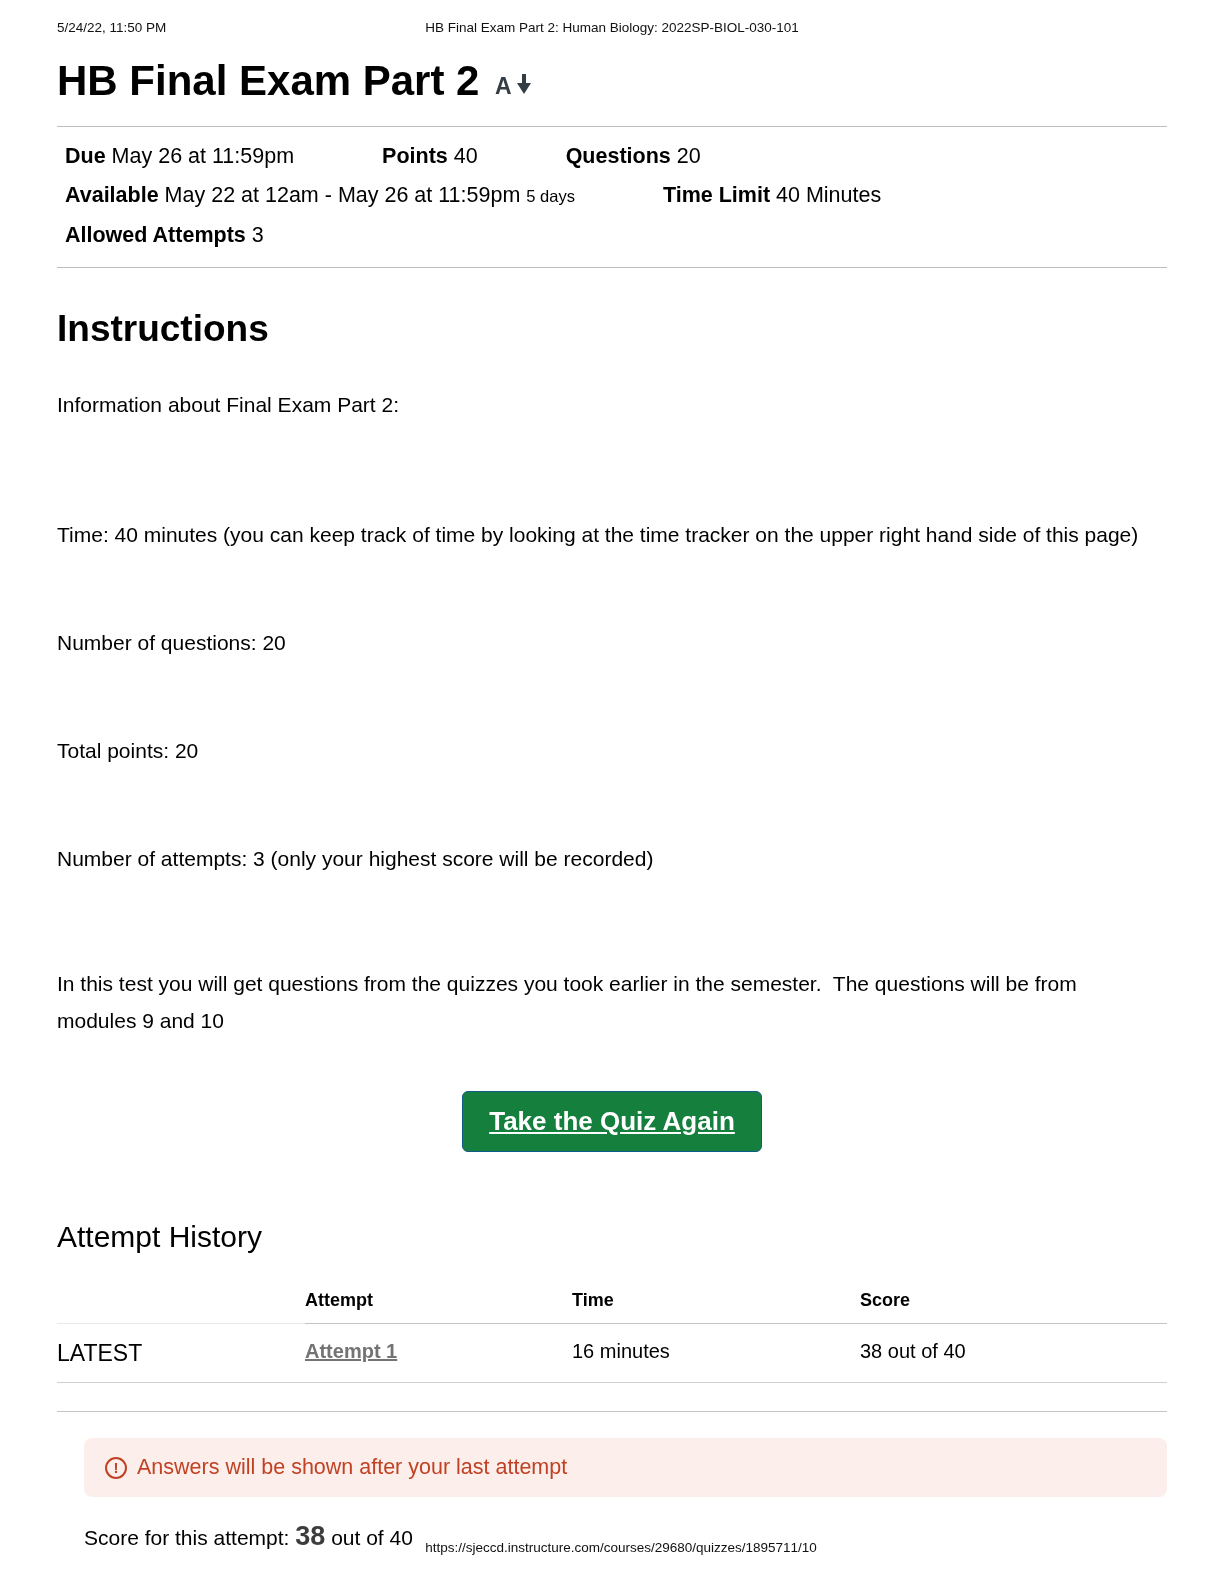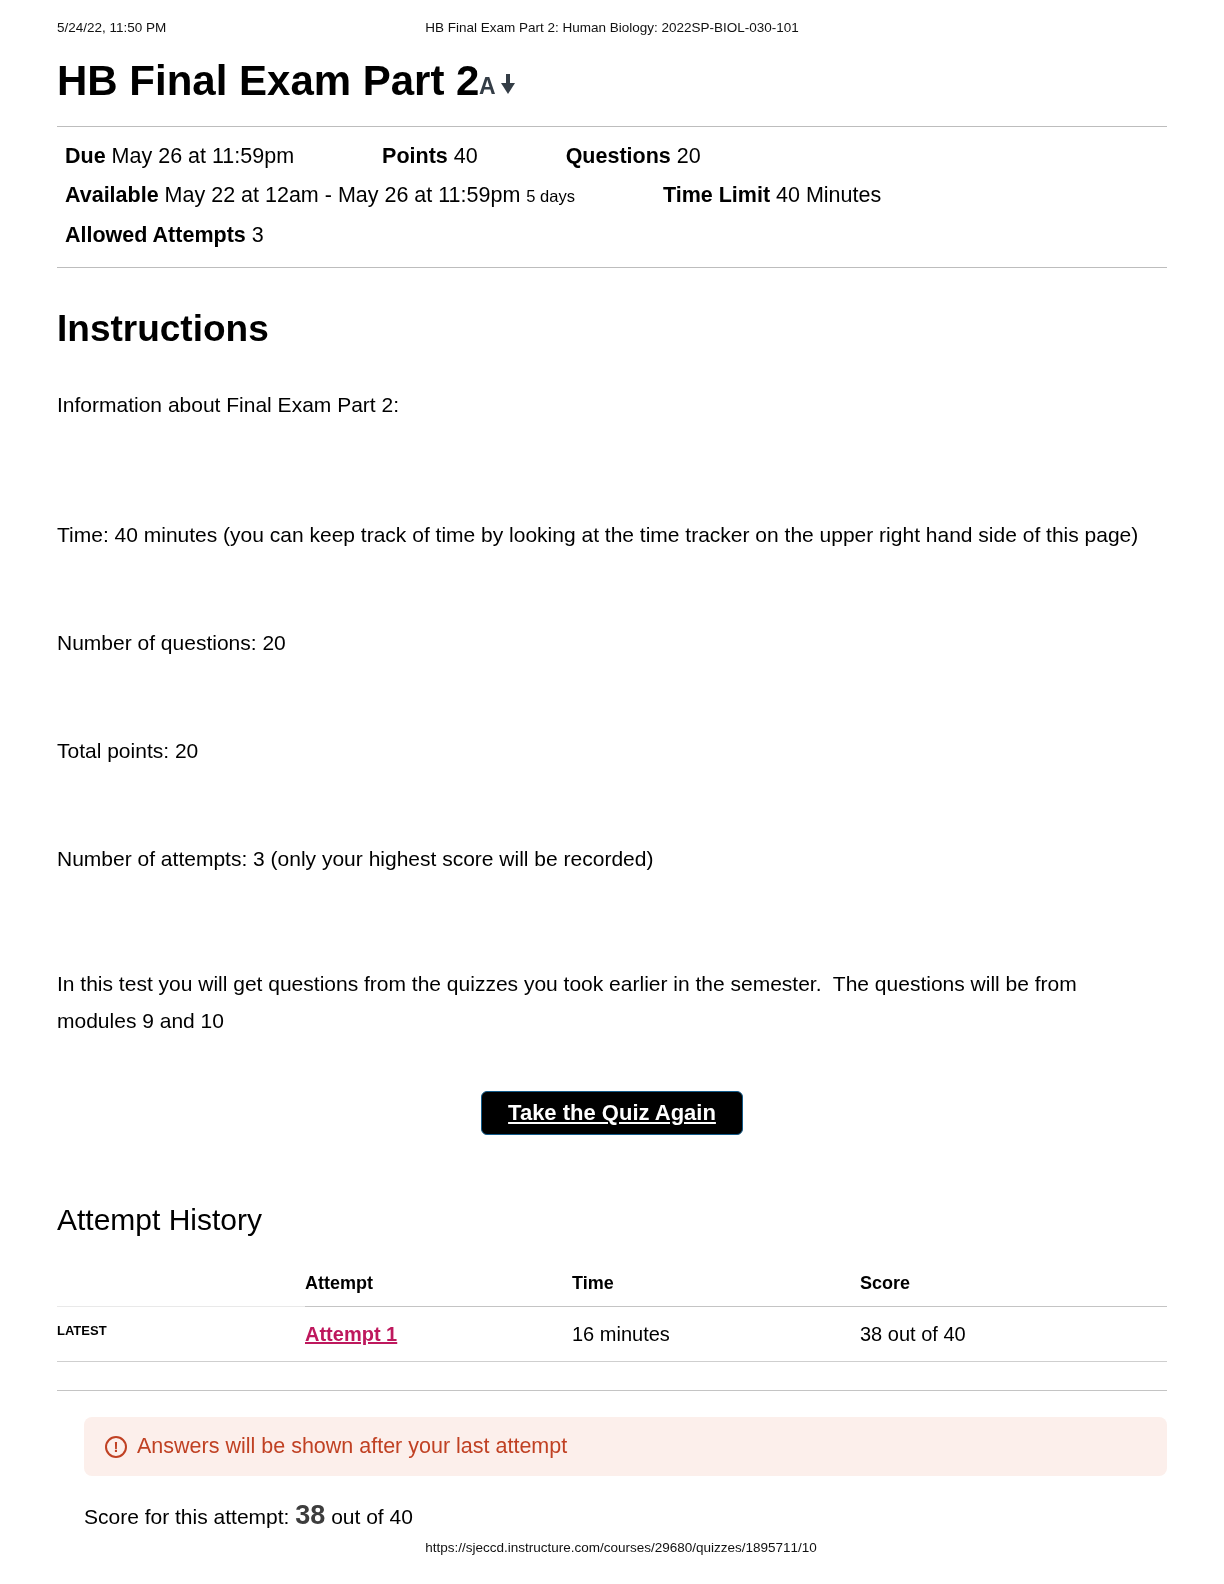--- a/index.html
+++ b/index.html
@@ -11,55 +11,55 @@
     color:#000;
     font-family:"Liberation Sans", sans-serif;
     overflow:hidden;
   }
   .print-header { position:absolute; top:20px; left:57px; right:57px; font-size:13.5px; color:#111; }
   .print-header .ts { position:absolute; left:0; top:0; }
   .print-header .doc { position:absolute; left:50%; transform:translateX(-50%); top:0; white-space:nowrap; }
 
   .content { position:absolute; top:0; left:0; right:0; padding:0 57px; }
 
-  h1.quiz-title { margin:60px 0 0 0; font-size:42px; line-height:1; font-weight:bold; display:flex; align-items:flex-end; }
+  h1.quiz-title { margin:60px 0 0 0; font-size:42px; line-height:1; font-weight:bold; display:flex; align-items:flex-end; gap:16px; }
   .ra-icon { display:inline-flex; align-items:flex-end; position:relative; top:-4px; }
 
   hr { border:none; border-top:1px solid #bdbdbd; margin:0; }
   .hr1 { margin-top:24px; }
   .hr2 { margin-top:12px; }
 
   .meta { margin-top:10px; padding-left:8px; font-size:21.5px; }
   .meta-row { line-height:39px; }
   .meta-label { font-weight:bold; }
   .meta-gap { display:inline-block; width:76px; }
   .meta-small { font-size:16.5px; }
 
   h2.instructions { margin:42px 0 0 0; font-size:37px; font-weight:bold; line-height:1; }
   .para { font-size:21px; line-height:36px; margin:0; white-space:pre-wrap; }
   .p-intro { margin-top:40px; }
   .p-details { margin-top:22px; }
   .p-note { margin-top:16px; line-height:37px; max-width:1085px; }
 
   .btn-row { margin-top:52px; display:flex; justify-content:center; }
   .take-quiz-btn {
-    background:#000000; color:#ffffff; border:1px solid #125b8a; border-radius:6px;
+    background:#15803d; color:#ffffff; border:1px solid #125b8a; border-radius:6px;
     font-family:"Liberation Sans", sans-serif;
-    font-size:22px; font-weight:bold; text-decoration:underline;
-    padding:8px 26px; cursor:pointer;
+    font-size:26px; font-weight:bold; text-decoration:underline;
+    padding:14px 26px; cursor:pointer;
   }
 
   h3.attempt-history { margin:70px 0 0 0; font-size:30px; font-weight:400; line-height:1; }
 
   .ah-table { margin-top:28px; width:100%; display:grid; grid-template-columns:248px 267px 288px auto; }
   .ah-th { font-size:18px; font-weight:bold; padding:10px 0 12px 0; border-bottom:1px solid #c4c4c4; }
   .ah-th.empty { border-bottom:1px solid #e9e9e9; }
   .ah-td { font-size:20px; padding:16px 0 15px 0; border-bottom:1px solid #cfcfcf; }
-  .ah-td.tag { font-weight:bold; font-size:13px; }
-  a.attempt-link { color:#be185d; font-weight:bold; text-decoration:underline;margin-top:36px; }
+  .ah-td.tag { font-weight:normal; font-size:23px; }
+  a.attempt-link { color:#737373; font-weight:bold; text-decoration:underline;margin-top:36px; }
 
   .hr3 { margin-top:28px; border-top:1px solid #c4c4c4; }
 
   .result { margin:26px 0 0 27px; }
   .warning-banner {
     background:#fcefeb; color:#c04123; border-radius:8px;
     padding:17px 21px; font-size:21.5px; display:flex; align-items:center; gap:10px;
   }
   .warn-icon {
     width:22px; height:22px; border:2px solid #c04123; border-radius:50%;

